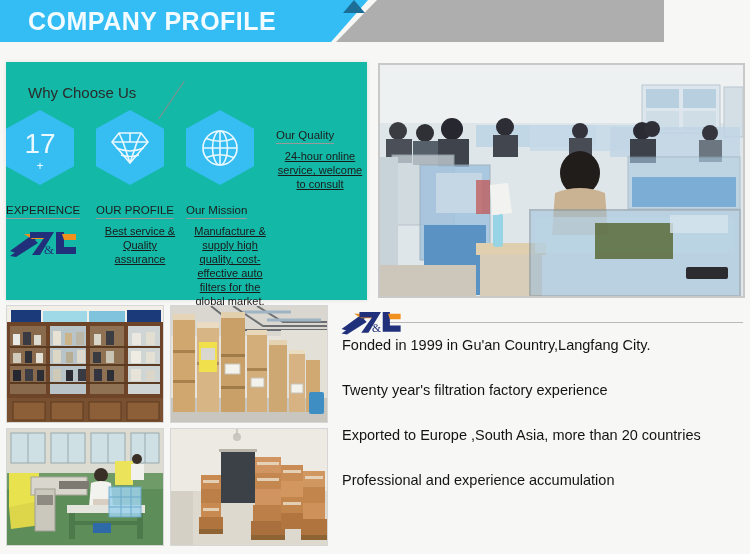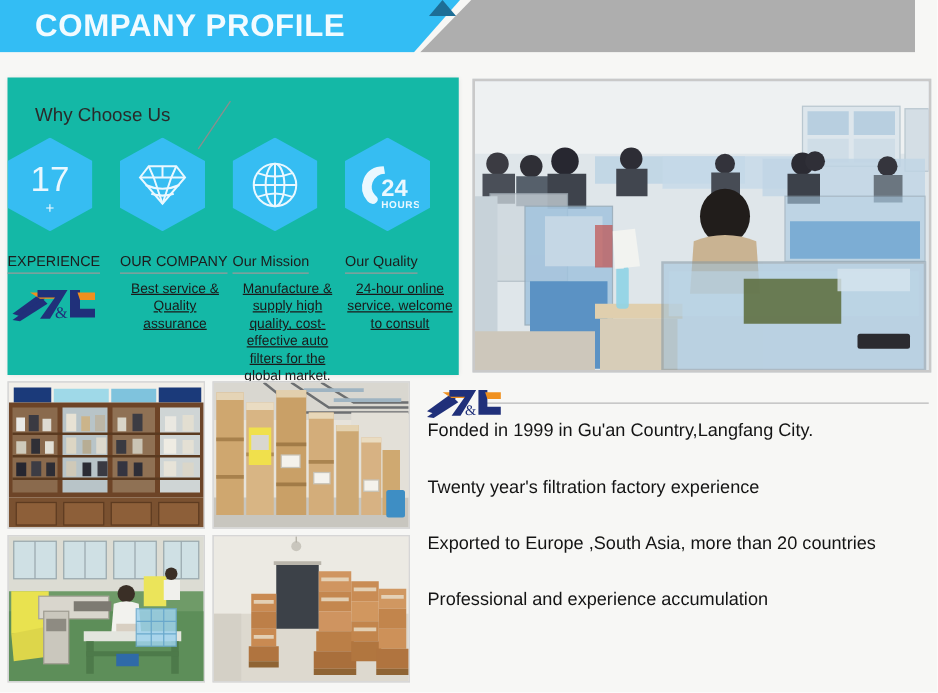--- a/index.html
+++ b/index.html
@@ -15,21 +15,21 @@
     width: 750px;
     height: 554px;
     overflow: hidden;
     background: #f7f7f5;
   }
 
   
   .header {
     position: absolute;
     left: 0; top: 0;
-    width: 732px;
+    width: 664px;
     height: 46px;
     background: #f7f7f5;
     overflow: hidden;
   }
   .header-gray {
     position: absolute;
     left: 300px; top: 0;
     width: 450px; height: 42px;
     background: #aeaeae;
     clip-path: polygon(36px 42px, 77px 0px, 450px 0px, 450px 42px);
@@ -244,21 +244,21 @@
               <path d="M3 12 L10 3 L32 3 L39 12 L21 33 Z"></path>
               <path d="M3 12 L39 12"></path>
               <path d="M10 3 L14 12 L21 33"></path>
               <path d="M32 3 L28 12 L21 33"></path>
               <path d="M21 3 L21 12"></path>
               <path d="M7.5 18 Q21 24 34.5 18"></path>
               <path d="M12 25 Q21 28 30 25"></path>
             </g>
           </svg>
         </div>
-        <div class="hexlabel">OUR COMPANY</div>
+        <div class="hexlabel">OUR PROFILE</div>
         <div class="hexdesc">Best service &amp; Quality assurance</div>
       </div>
 
       <div class="hexcol">
         <div class="hex">
           <svg width="40" height="40" viewBox="0 0 40 40">
             <g stroke="#eaf8ff" stroke-width="1.6" fill="none">
               <circle cx="20" cy="20" r="17"></circle>
               <ellipse cx="20" cy="20" rx="7.5" ry="17"></ellipse>
               <line x1="3" y1="20" x2="37" y2="20"></line>
@@ -266,27 +266,20 @@
               <path d="M6.2 29.5 Q20 24 33.8 29.5"></path>
               <line x1="20" y1="3" x2="20" y2="37"></line>
             </g>
           </svg>
         </div>
         <div class="hexlabel">Our Mission</div>
         <div class="hexdesc">Manufacture &amp; supply high quality, cost-effective auto filters for the global market.</div>
       </div>
 
       <div class="hexcol">
-        <div class="hex">
-          <svg width="50" height="42" viewBox="0 0 50 42">
-            <path d="M22 6 Q10 6 6 16 Q2 26 9 34 Q13 38 16 35 Q19 32 15 29 Q11 25 13 19 Q16 12 23 12 Z" fill="#eaf8ff"></path>
-            <text x="20" y="30" font-family="Liberation Sans, sans-serif" font-size="19" font-weight="bold" fill="#eaf8ff">24</text>
-            <text x="20" y="39" font-family="Liberation Sans, sans-serif" font-size="8" font-weight="bold" fill="#eaf8ff" letter-spacing="0.5">HOURS</text>
-          </svg>
-        </div>
         <div class="hexlabel">Our Quality</div>
         <div class="hexdesc">24-hour online service, welcome to consult</div>
       </div>
 
     </div>
   </div>
 
   <div class="office">
     <svg width="100%" height="100%" viewBox="0 0 363 231" preserveAspectRatio="none">
       <rect width="363" height="231" fill="#e9edef"></rect>

